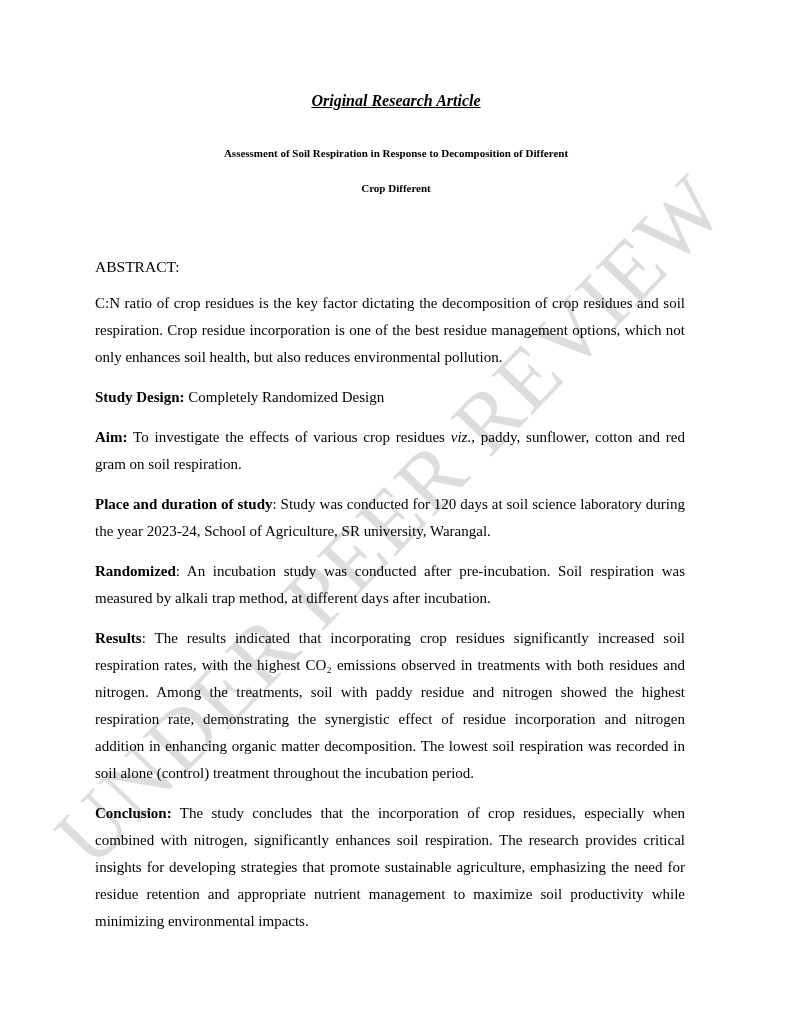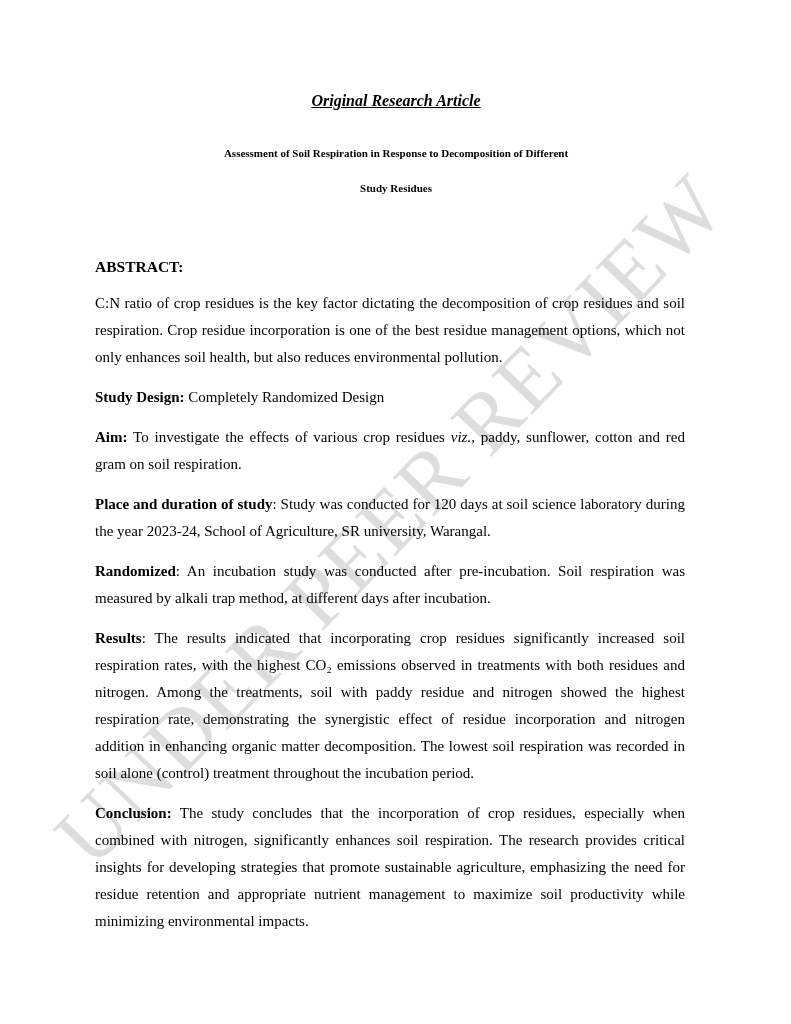--- a/index.html
+++ b/index.html
@@ -46,21 +46,21 @@
     margin: 0 0 26px 0;
   }
   .doc-title {
     text-align: center;
     font-weight: bold;
     font-size: 11px;
     line-height: 35px;
     margin: 0 0 52px 0;
   }
   .abstract-heading {
-    font-weight: bold;
+    font-weight: normal;
     font-size: 15.5px;
     margin: 8px 0 14px 0;
   }
   p.para {
     font-size: 15px;
     line-height: 27px;
     text-align: justify;
     margin: 0 12px 13px 0;
   }
   .bold { font-weight: bold; }
@@ -70,21 +70,21 @@
 <body>
 
 <div class="page">
 
   <div class="watermark">UNDER PEER REVIEW</div>
 
   <div class="content">
 
     <div class="article-type">Original Research Article</div>
 
-    <div class="doc-title"><span>Assessment of Soil Respiration in Response to Decomposition of Different</span><br><span>Study Residues</span></div>
+    <div class="doc-title"><span>Assessment of Soil Respiration in Response to Decomposition of Different</span><br><span>Crop Different</span></div>
 
     <div class="abstract-heading">ABSTRACT:</div>
 
     <p class="para"><span>C:N  ratio of crop residues is the key factor dictating the decomposition of crop residues and soil respiration. Crop residue incorporation is one of the best residue management options, which not only enhances soil health, but also reduces environmental pollution.</span></p>
 
     <p class="para"><span class="bold">Study Design:</span> <span>Completely Randomized Design</span></p>
 
     <p class="para"><span class="bold">Aim:</span> <span>To investigate the effects of various crop residues </span><span class="italic">viz.</span><span>, paddy, sunflower, cotton and red gram on soil respiration.</span></p>
 
     <p class="para"><span class="bold">Place and duration of study</span><span>: Study was conducted for 120 days at soil science laboratory during the year 2023-24, School of Agriculture, SR university, Warangal.</span></p>

